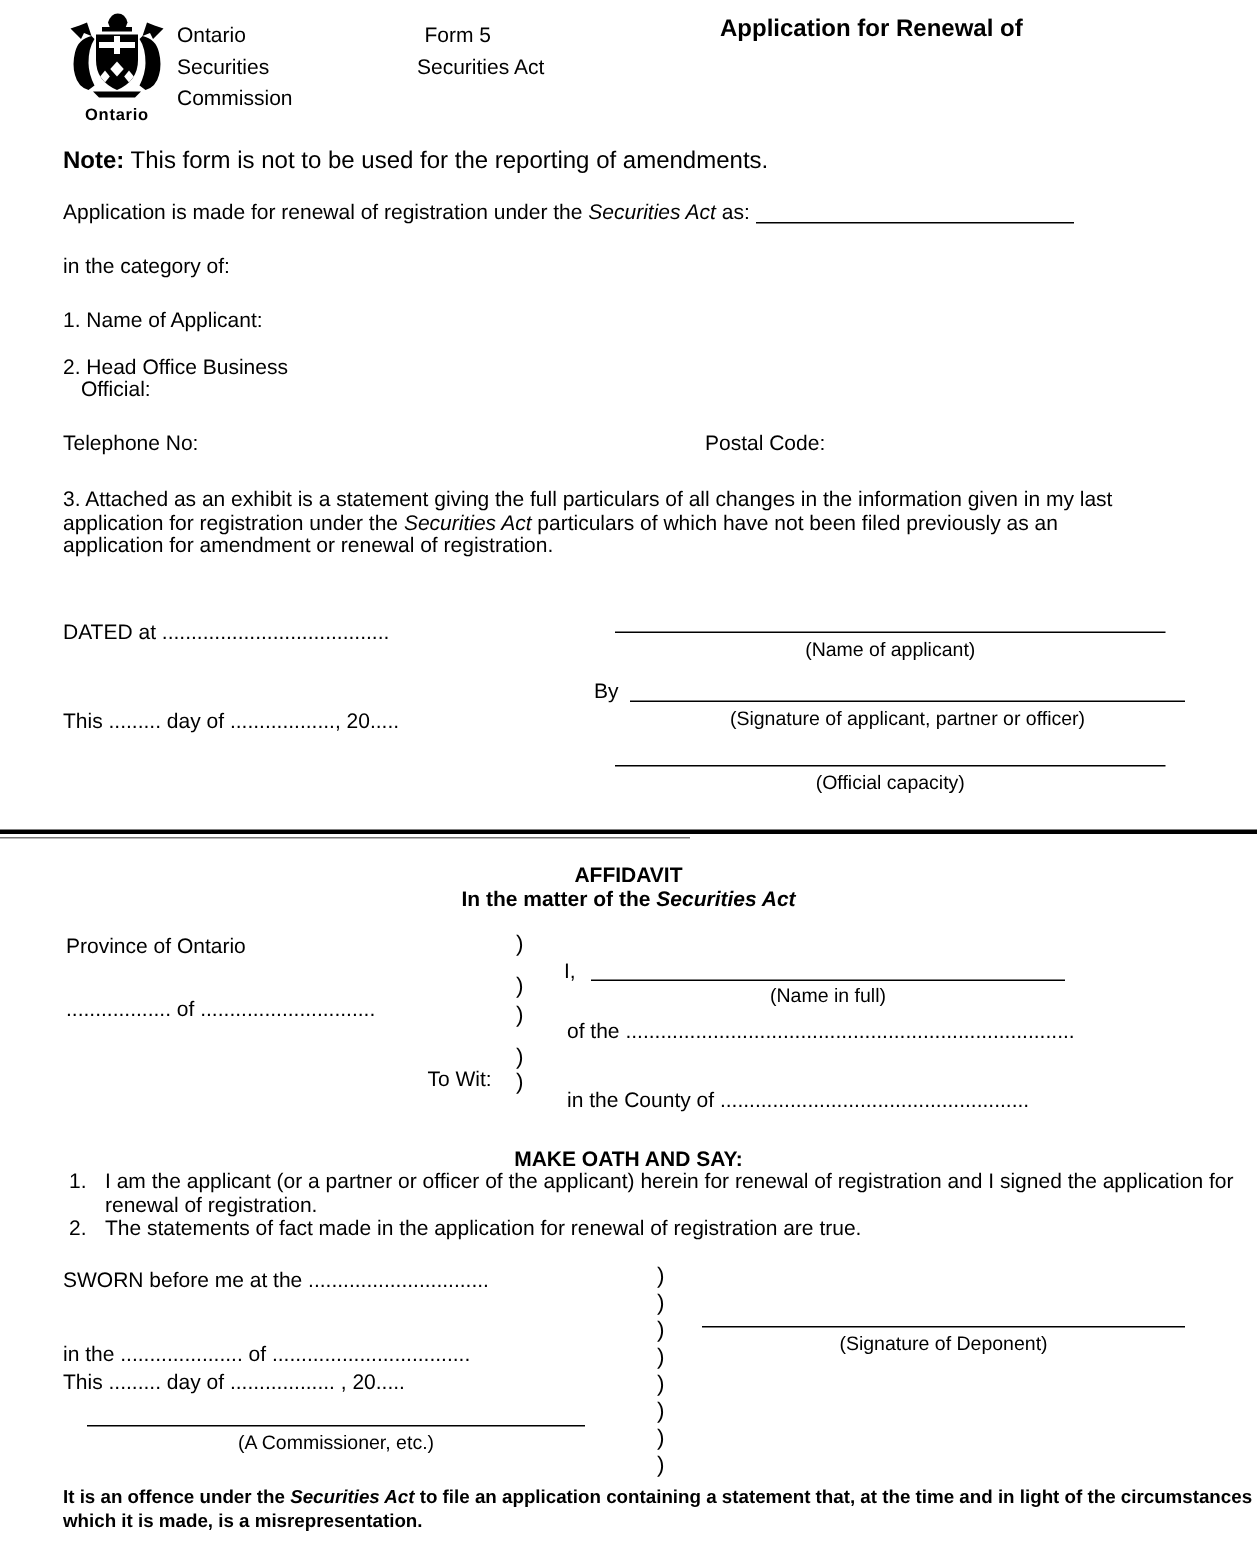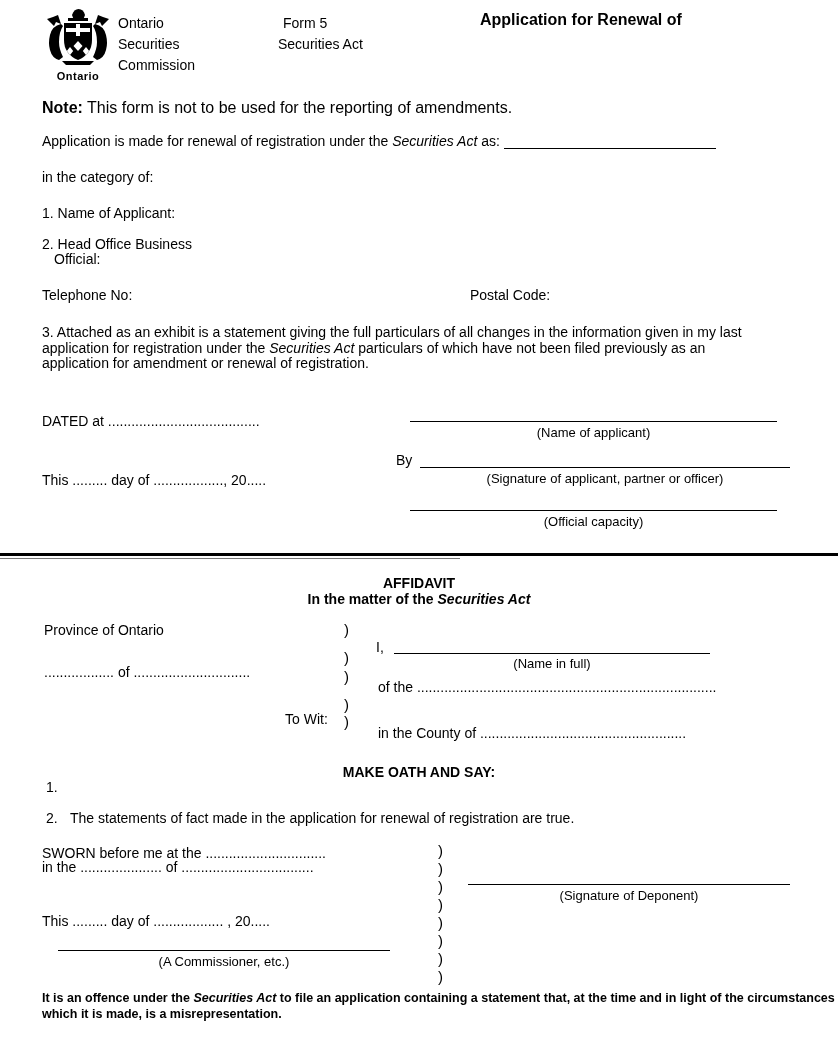--- a/index.html
+++ b/index.html
@@ -131,25 +131,29 @@
   <div class="abs t" style="left:376px;top:639px;">I,</div>
   <div class="abs fill" style="left:394px;top:636px;width:316px;height:17px;"></div>
   <div class="abs cap" style="left:394px;top:656px;width:316px;">(Name in full)</div>
 
   <div class="abs t" style="left:378px;top:679px;">of the .............................................................................</div>
   <div class="abs t" style="left:378px;top:725px;">in the County of .....................................................</div>
 
   <div class="abs t b center" style="top:764px;">MAKE OATH AND SAY:</div>
 
   <div class="abs para" style="left:46px;top:780px;">1.</div>
+  <div class="abs para" style="left:70px;top:780px;">
+    <div class="wrapline">I am the applicant (or a partner or officer of the applicant) herein for renewal of registration and I signed the application for</div>
+    <div class="wrapline">renewal of registration.</div>
+  </div>
   <div class="abs para" style="left:46px;top:811px;">2.</div>
   <div class="abs para wrapline" style="left:70px;top:811px;text-align:center;">The statements of fact made in the application for renewal of registration are true.</div>
 
   <div class="abs t" style="left:42px;top:845px;">SWORN before me at the ...............................</div>
-  <div class="abs t" style="left:42px;top:859px;">in the ..................... of ..................................</div>
+  <div class="abs t" style="left:42px;top:894px;">in the ..................... of ..................................</div>
   <div class="abs t" style="left:42px;top:913px;">This ......... day of .................. , 20.....</div>
 
   <div class="abs fill" style="left:58px;top:933px;width:332px;height:17px;"></div>
   <div class="abs cap" style="left:58px;top:954px;width:332px;">(A Commissioner, etc.)</div>
 
   <div class="abs paren" style="left:438px;top:843px;">)</div>
   <div class="abs paren" style="left:438px;top:861px;">)</div>
   <div class="abs paren" style="left:438px;top:879px;">)</div>
   <div class="abs paren" style="left:438px;top:897px;">)</div>
   <div class="abs paren" style="left:438px;top:915px;">)</div>

